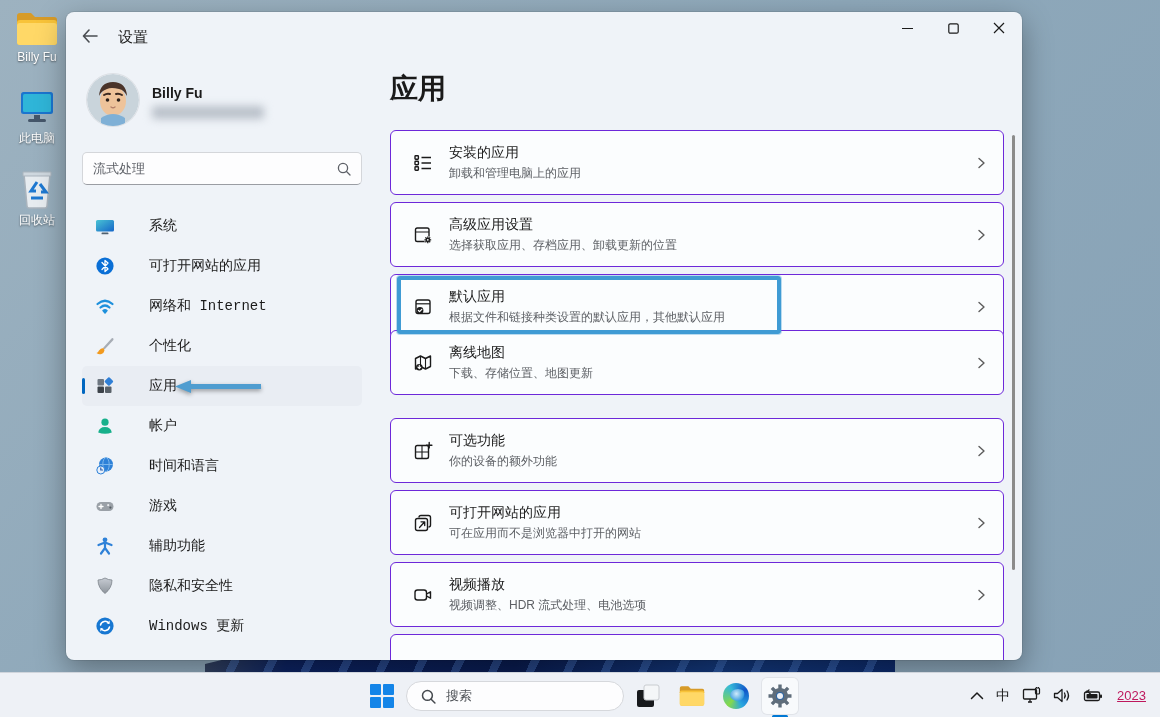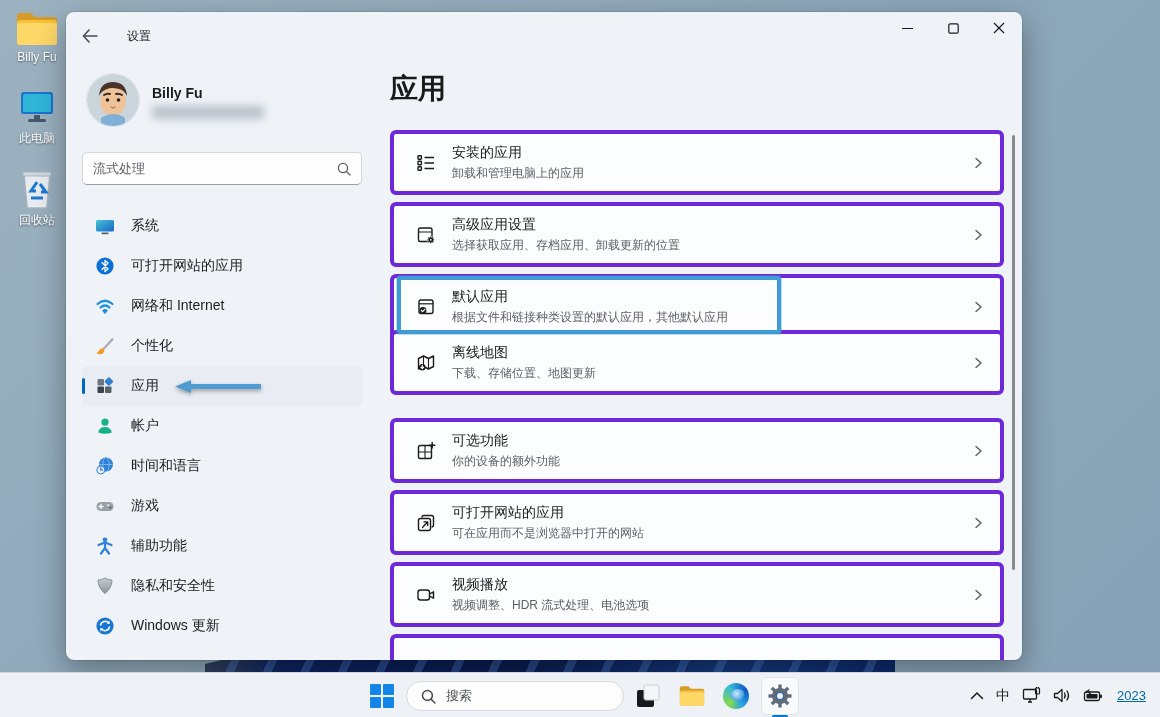--- a/index.html
+++ b/index.html
@@ -22,52 +22,52 @@
       background:repeating-linear-gradient(115deg,transparent 0 26px,rgba(90,140,220,.35) 26px 34px); }
 
   
   .window { position:absolute; left:66px; top:12px; width:956px; height:648px;
       background:#eff3f8; border-radius:8px; overflow:hidden;
       box-shadow:0 10px 30px rgba(0,0,0,.35), 0 0 0 1px rgba(0,0,0,.08); }
 
   .titlebar { position:absolute; left:0; top:0; width:100%; height:46px; }
   .back-btn { position:absolute; left:14px; top:14px; width:20px; height:20px; display:flex;
       align-items:center; justify-content:center; cursor:pointer; }
-  .win-title { position:absolute; left:61px; top:16px; font-size:12px; color:#1b1b1b; }
+  .win-title { position:absolute; left:52px; top:16px; font-size:15px; color:#1b1b1b; }
   .win-controls { position:absolute; right:0; top:0; display:flex; }
   .win-ctl { width:46px; height:32px; display:flex; align-items:center; justify-content:center; cursor:pointer; }
 
   
   .profile-avatar { position:absolute; left:21px; top:62px; width:52px; height:52px; border-radius:50%;
       overflow:hidden; box-shadow:0 0 0 1px rgba(0,0,0,.08); }
   .profile-name { position:absolute; left:86px; top:73px; font-size:14px; font-weight:bold; color:#1b1b1b; }
   .profile-email-blur { position:absolute; left:86px; top:94px; width:112px; height:13px; border-radius:3px;
       background:#b9c0c9; filter:blur(4px); }
 
   .settings-search { position:absolute; left:16px; top:140px; width:280px; height:33px; background:#fdfdfe;
       border:1px solid #d4d6da; border-bottom-color:#9a9da3; border-radius:5px;
       display:flex; align-items:center; padding:0 10px; }
   .settings-search .ph { flex:1; font-size:13px; color:#5d6067; }
 
   .nav { position:absolute; left:16px; top:194px; width:280px; }
-  .nav-item { position:relative; height:40px; display:flex; align-items:center; gap:16px;
-      padding-left:13px; border-radius:5px; cursor:pointer; }
+  .nav-item { position:relative; height:40px; display:flex; align-items:center; gap:34px;
+      padding-left:13px; border-radius:5px; cursor:pointer;font-family:Liberation Mono, monospace; }
   .nav-item .nlabel { font-size:14px; color:#1b1b1b; }
   .nav-item.selected { background:#e9edf3; }
   .nav-item.selected::before { content:""; position:absolute; left:0; top:12px; width:3px; height:16px;
       border-radius:2px; background:#0067c0; }
   .nav-ico { width:20px; height:20px; flex:0 0 20px; }
 
   .nav-arrow { position:absolute; left:93px; top:13px; width:86px; height:15px;
       filter:drop-shadow(0 2px 2px rgba(0,0,0,.35)); }
 
   
   .page-heading { position:absolute; left:324px; top:58px; font-size:28px; font-weight:600; color:#1a1a1a; }
   .card { position:absolute; left:324px; width:614px; height:65px; background:#fbfdfe;
-      border:4px solid #6d28d9; border-radius:6px; display:flex; align-items:center;
+      border:1px solid #6d28d9; border-radius:6px; display:flex; align-items:center;
       padding:0 16px 0 22px; cursor:pointer; }
   .card-ico { width:20px; height:20px; flex:0 0 20px; margin-right:16px; }
   .card-texts { flex:1; }
   .card-title { font-size:14px; color:#1b1b1b; }
   .card-sub { font-size:12px; color:#5d6065; margin-top:3px; }
   .card-chev { width:12px; height:12px; flex:0 0 12px; }
 
   .annotation-box { position:absolute; left:331px; top:264px; width:384px; height:58px;
       border:4px solid #3f9bd4; border-radius:3px; pointer-events:none;
       box-shadow:0 0 0 1px rgba(63,155,212,.35); }
@@ -83,21 +83,21 @@
   .tb-item.active { background:#f8fafc; box-shadow:0 0 0 1px rgba(0,0,0,.05); }
   .tb-underline { position:absolute; left:50%; transform:translateX(-50%); bottom:-4px;
       width:16px; height:3px; border-radius:2px; background:#0078d4; }
   .tb-search { position:absolute; left:406px; top:8px; width:218px; height:30px; background:#fdfdfe;
       border:1px solid #d6d8dc; border-radius:16px; display:flex; align-items:center;
       gap:10px; padding:0 14px; cursor:pointer; }
   .tb-search .ph { font-size:13px; color:#4d5156; }
   .tray { position:absolute; right:0; top:0; height:45px; display:flex; align-items:center; }
   .tray-item { display:flex; align-items:center; justify-content:center; height:32px; padding:0 6px; cursor:pointer; }
   .tray-ime { font-size:14px; color:#1b1b1b; }
-  .tray-clock { font-size:13px; color:#0369a1; padding:0 14px 0 8px;text-decoration:underline; }
+  .tray-clock { font-size:13px; color:#be185d; padding:0 14px 0 8px;text-decoration:underline; }
 </style>
 </head>
 <body>
 
 <div class="stage">
 
   <div class="desktop-icon" style="left:5px;top:10px;">
     <svg class="dicon" width="46" height="38" viewBox="0 0 46 38">
       <path d="M3 6 q0-3 3-3 h11 l4 4 h19 q3 0 3 3 v4 H3 Z" fill="#d79b28"></path>
       <rect x="3" y="10" width="40" height="25" rx="3" fill="#f8c339"></rect>

